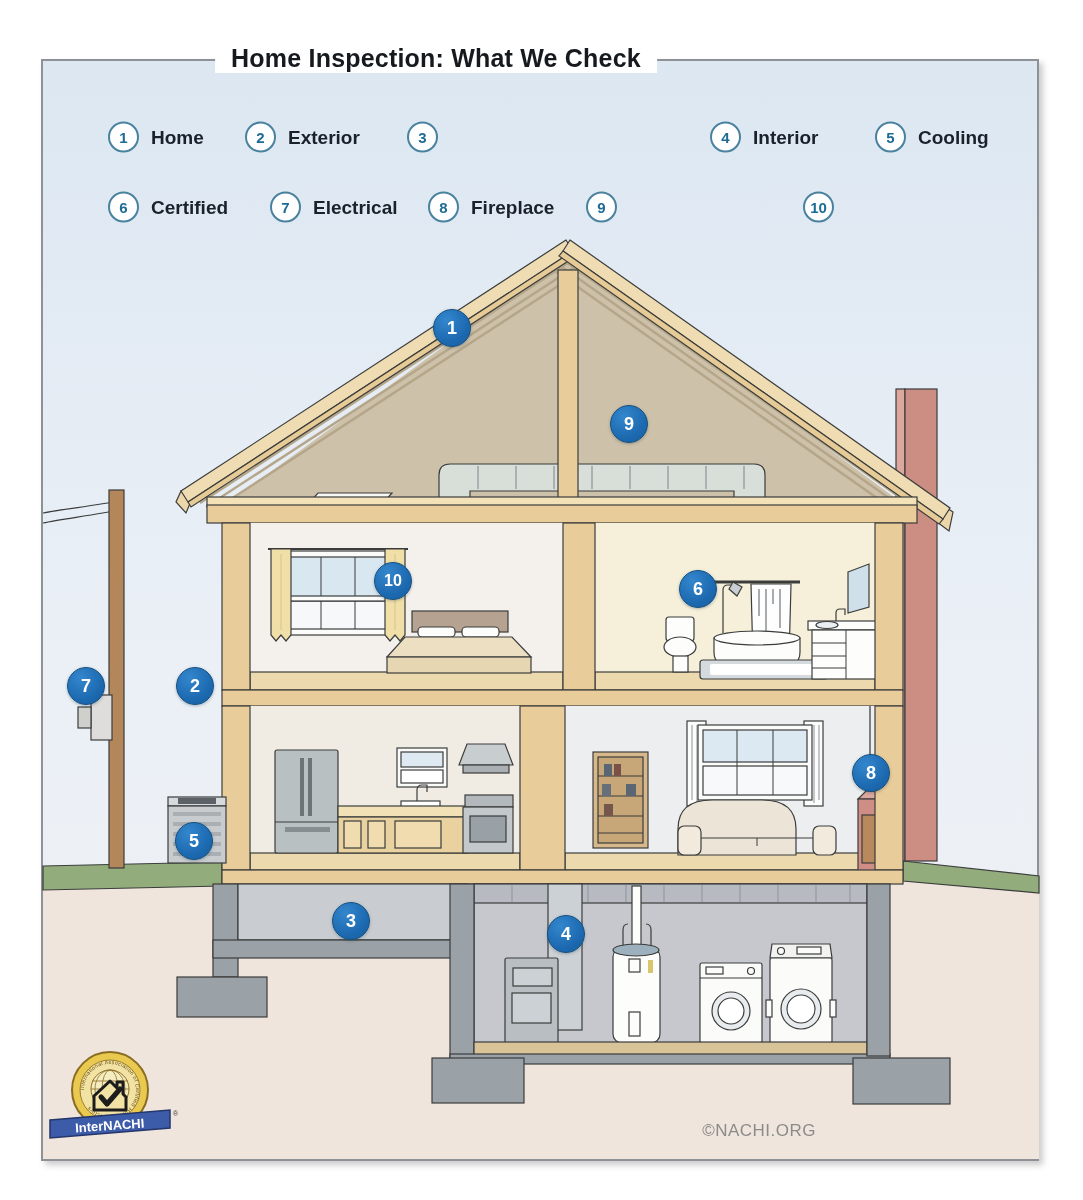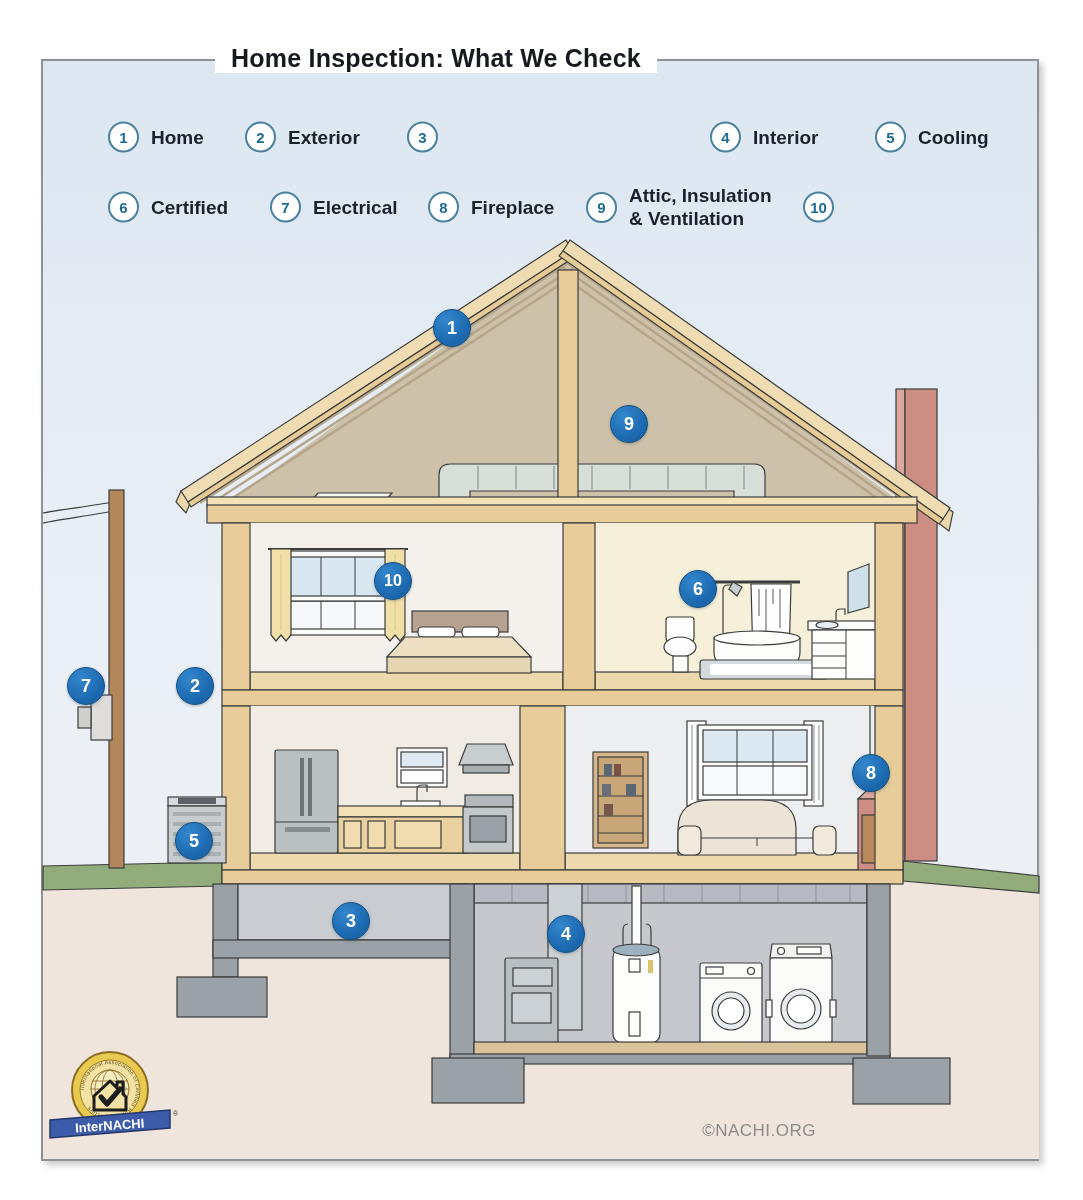--- a/index.html
+++ b/index.html
@@ -371,22 +371,20 @@
     <div class="legend-item" style="left:270px;top:207px">
       <span class="legend-circle">7</span>
       <span class="legend-label">Electrical</span>
     </div>
     <div class="legend-item" style="left:428px;top:207px">
       <span class="legend-circle">8</span>
       <span class="legend-label">Fireplace</span>
     </div>
     <div class="legend-item" style="left:586px;top:207px">
       <span class="legend-circle">9</span>
-      <span class="legend-label">Attic, Insulation
-&amp; Ventilation</span>
     </div>
     <div class="legend-item" style="left:803px;top:207px">
       <span class="legend-circle">10</span>
     </div>
   </div>
 
   <div class="marker" style="left:433px;top:309px">1</div>
   <div class="marker" style="left:176px;top:667px">2</div>
   <div class="marker" style="left:332px;top:902px">3</div>
   <div class="marker" style="left:547px;top:915px">4</div>

